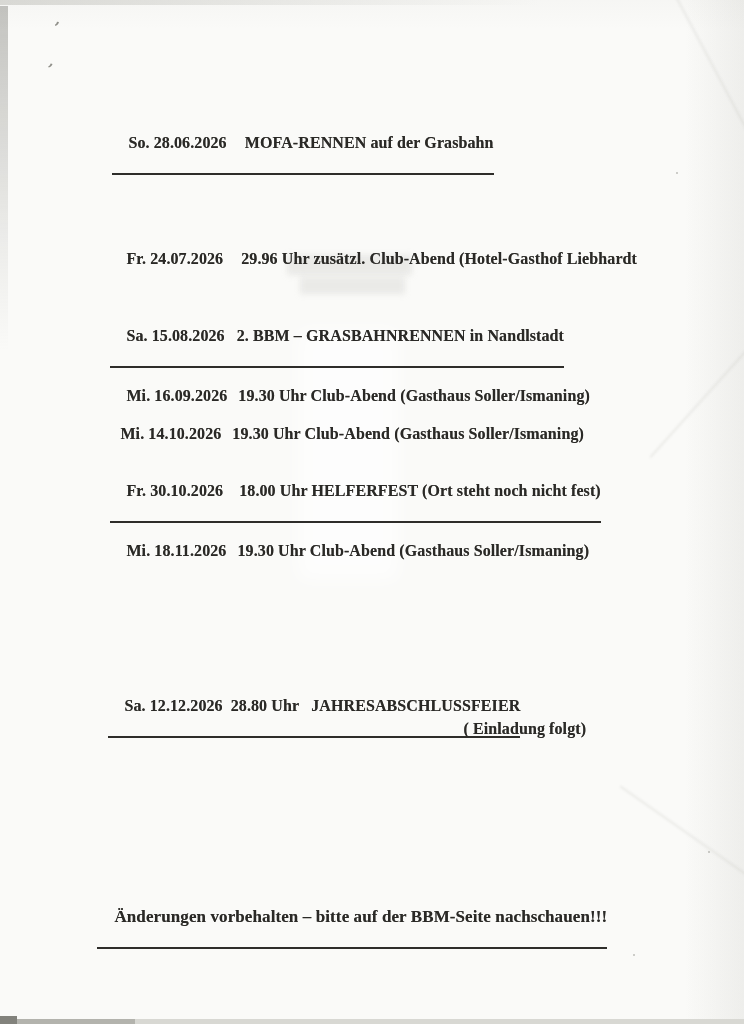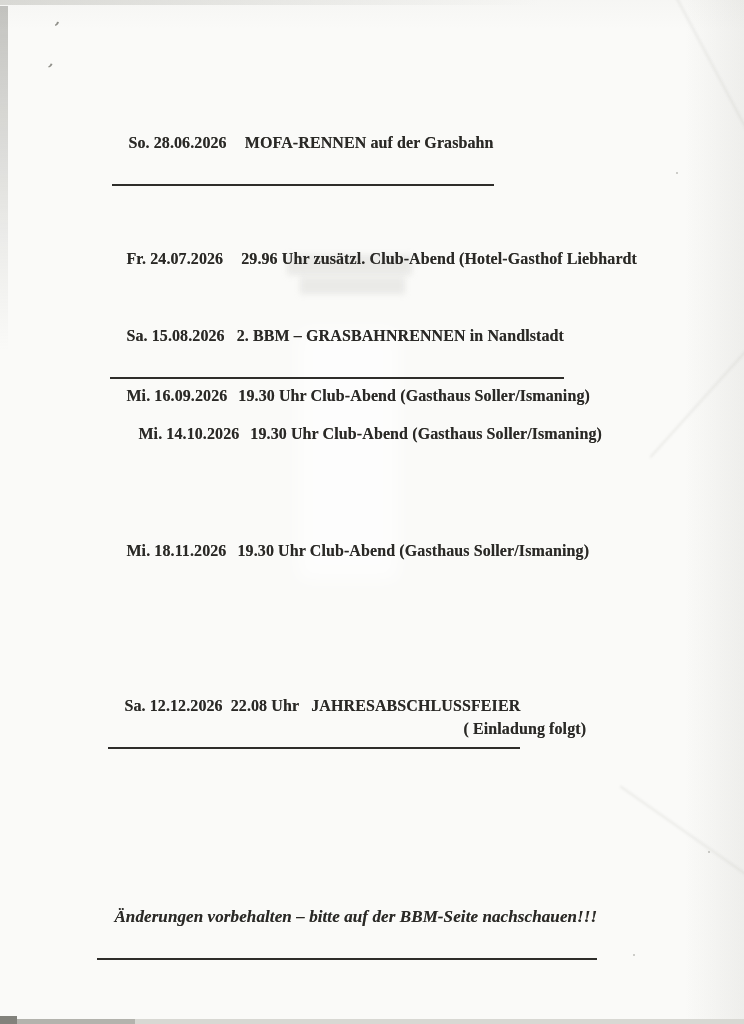--- a/index.html
+++ b/index.html
@@ -17,28 +17,28 @@
     -webkit-font-smoothing:antialiased;
   }
   .line{
     position:absolute;
     font-size:16px;
     line-height:20px;
     white-space:pre;
     letter-spacing:0.1px;
     text-shadow:0 0 0.6px rgba(42,41,38,0.55);
   }
-  .u{border-bottom:2.5px solid #2e2d2a;padding-bottom:11px;}
+  .u{border-bottom:2.5px solid #2e2d2a;padding-bottom:0;}
   .date{display:inline-block;}
   .g8  .date{margin-right:8px;}
   .g11 .date{margin-right:11px;}
   .g12 .date{margin-right:12px;}
   .g16 .date{margin-right:16px;}
   .g18 .date{margin-right:18px;}
-  .footer-line{font-size:17px;font-style:italic;}
+  .footer-line{font-size:17px;}
 
   
   .edge-left{position:absolute;left:0;top:6px;width:8px;height:345px;
     background:linear-gradient(to bottom, rgba(150,150,145,0.55), rgba(150,150,145,0.12) 70%, rgba(150,150,145,0));
     filter:blur(0.6px);}
   .edge-top{position:absolute;left:0;top:0;width:540px;height:5px;
     background:linear-gradient(to right, rgba(160,160,152,0.35), rgba(160,160,152,0.10) 70%, rgba(160,160,152,0));}
   .edge-bottom{position:absolute;left:0;bottom:0;width:744px;height:5px;background:#d8d8d3;}
   .edge-bottom-dark{position:absolute;left:0;bottom:0;width:17px;height:8px;background:#82827c;}
   .edge-bottom-mid{position:absolute;left:17px;bottom:0;width:118px;height:5px;background:#b3b3ad;}
@@ -94,32 +94,35 @@
   </div>
 
   <div class="line u g12" style="left:110px;top:306px;">
     <span class="date">Sa. 15.08.2026</span><span>2. BBM – GRASBAHNRENNEN in Nandlstadt</span>
   </div>
 
   <div class="line g11" style="left:110px;top:366px;">
     <span class="date">Mi. 16.09.2026</span><span>19.30 Uhr Club-Abend (Gasthaus Soller/Ismaning)</span>
   </div>
 
-  <div class="line g11" style="left:122px;top:404px;">
+  <div class="line g11" style="left:104px;top:404px;">
     <span class="date">Mi. 14.10.2026</span><span>19.30 Uhr Club-Abend (Gasthaus Soller/Ismaning)</span>
   </div>
 
+  <div class="line u g16" style="left:110px;top:461px;">
+    <span class="date">Fr. 30.10.2026</span><span>18.00 Uhr HELFERFEST (Ort steht noch nicht fest)</span>
+  </div>
 
   <div class="line g11" style="left:110px;top:521px;">
     <span class="date">Mi. 18.11.2026</span><span>19.30 Uhr Club-Abend (Gasthaus Soller/Ismaning)</span>
   </div>
 
 
   <div class="line u g8" style="left:108px;top:676px;">
-    <span class="date">Sa. 12.12.2026</span><span>22.08 Uhr   JAHRESABSCHLUSSFEIER</span>
+    <span class="date">Sa. 12.12.2026</span><span>28.80 Uhr   JAHRESABSCHLUSSFEIER</span>
   </div>
   <div class="line" style="left:447px;top:699px;">
     <span>( Einladung folgt)</span>
   </div>
 
   <div class="line u footer-line" style="left:97px;top:887px;">
     <span>Änderungen vorbehalten – bitte auf der BBM-Seite nachschauen!!!</span>
   </div>
 
 </div>

